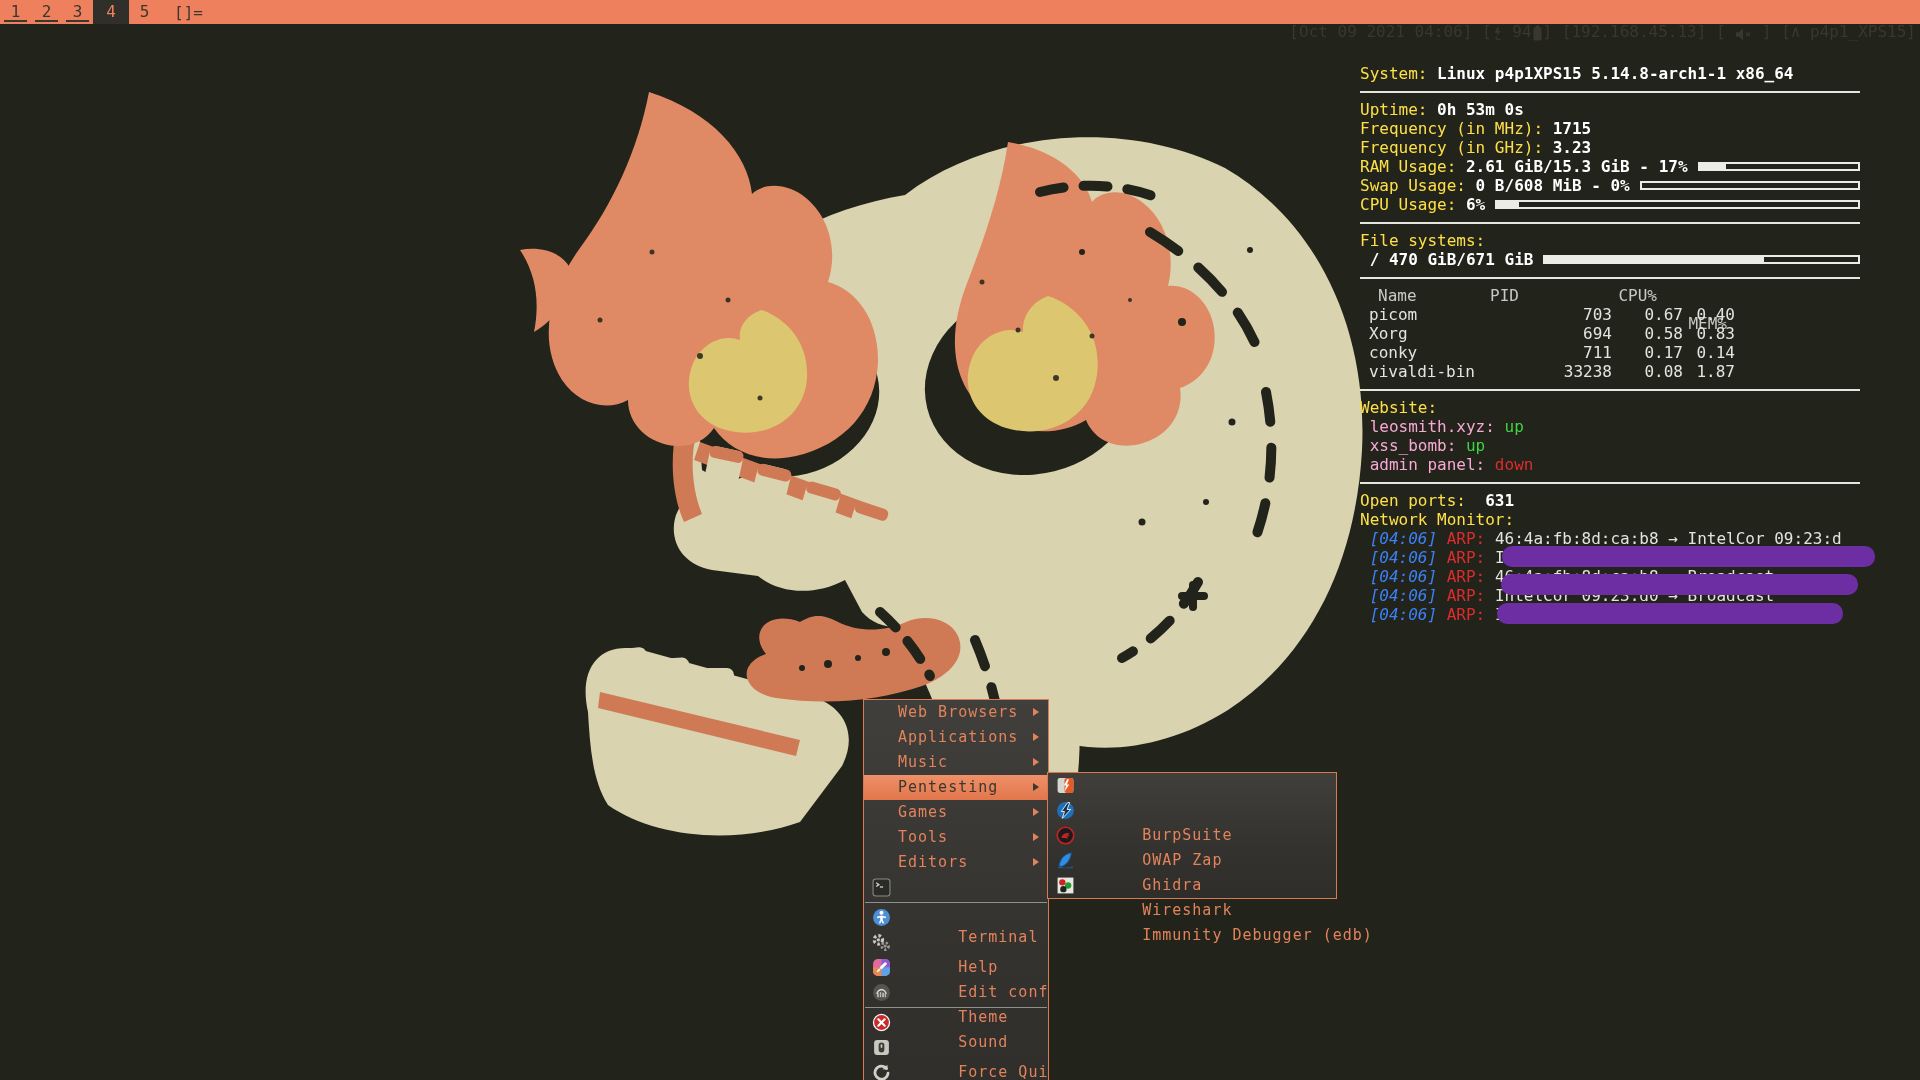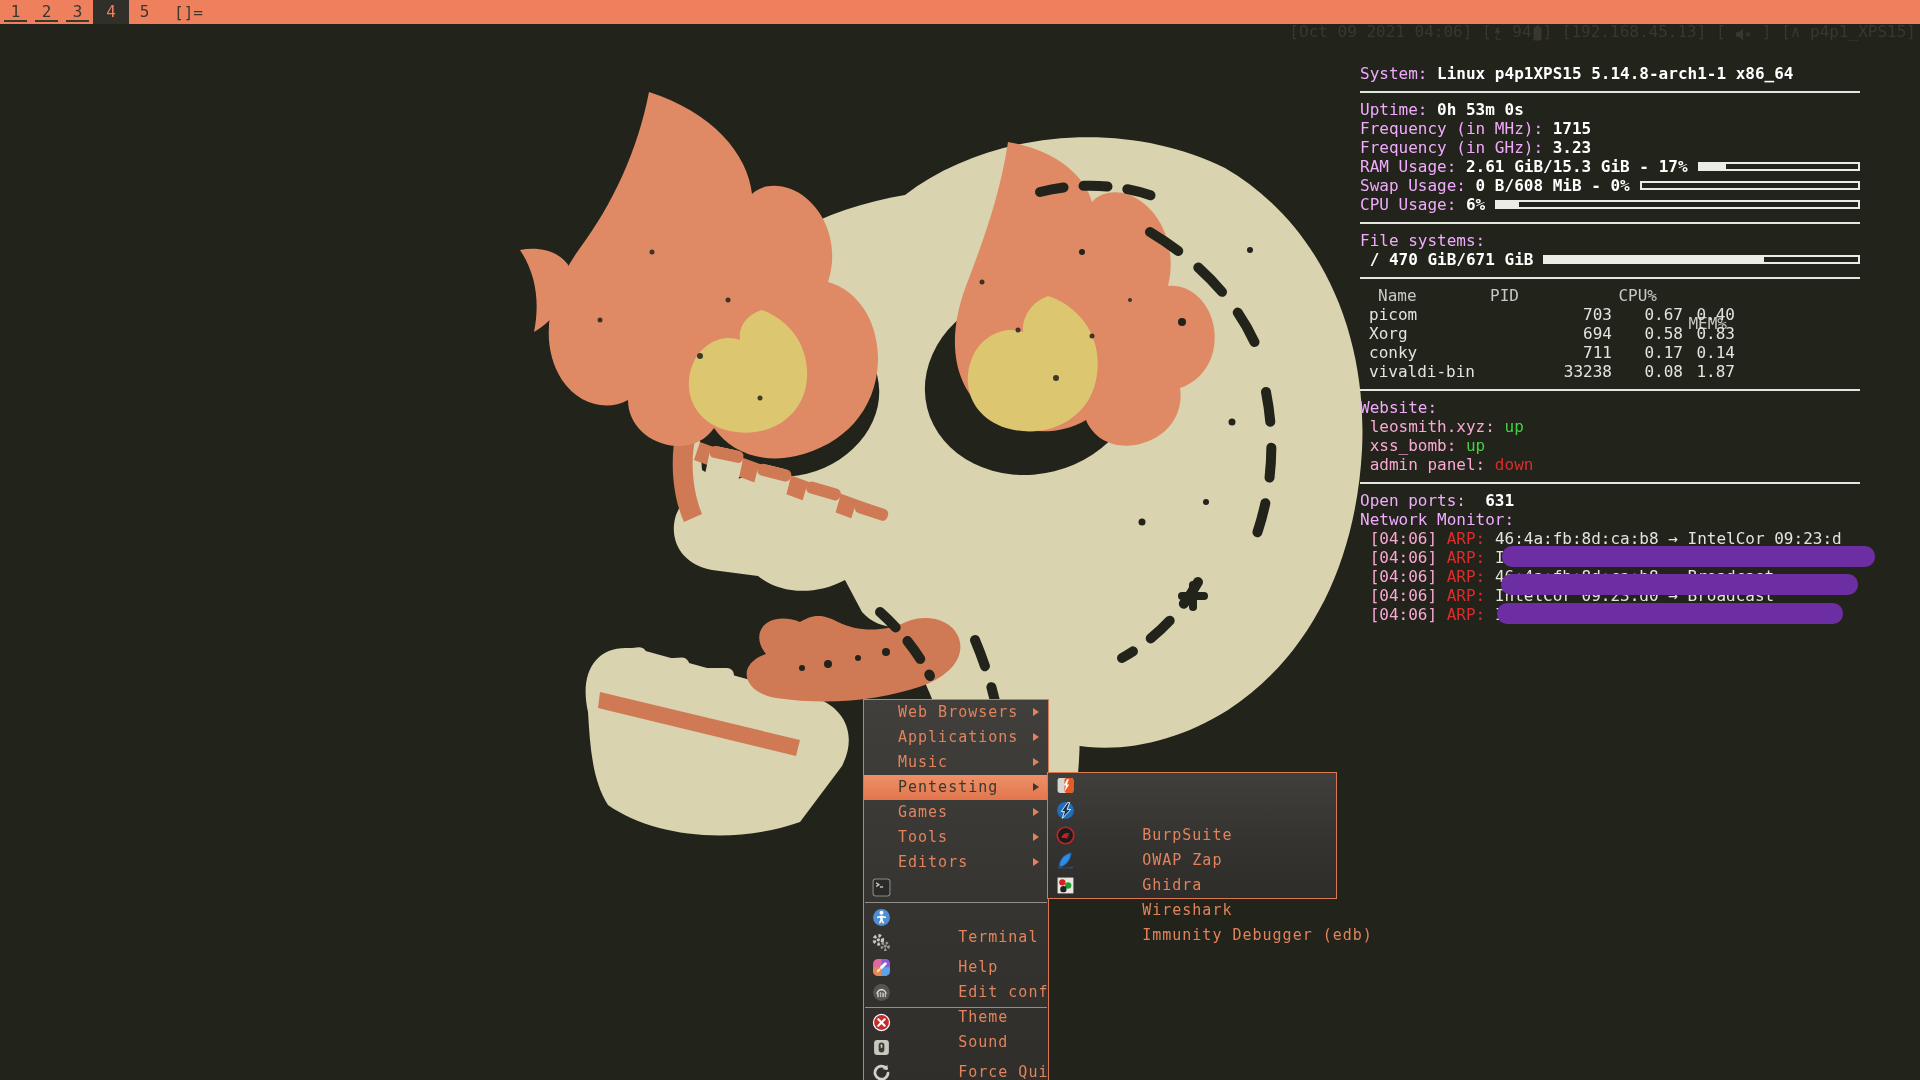--- a/index.html
+++ b/index.html
@@ -21,34 +21,34 @@
               background:#3A372E; }
   .layoutsym { margin-left:14px; }
   .status { position:absolute; right:4px; top:0; height:24px; display:flex;
             align-items:flex-end; white-space:pre; font-size:16px;margin-top:17px; }
   .status svg { display:block; }
 
   
   .conky { position:absolute; left:1360px; top:64px; width:500px; z-index:10;
            font-size:16px; color:#C9C9C3; }
   .ck { height:19px; line-height:19px; white-space:pre; display:flex; align-items:center; }
-  .ck .lab { color:#f0abfc;text-align:center; }
+  .ck .lab { color:#fde047;text-align:center; }
   .ck .val { color:#FFFFFF; font-weight:bold; }
   .ck-hr { border:none; border-top:2px solid #E6E6E0; margin:8px 0 7px 0; }
   .meter { flex:1; height:9px; border:2px solid #ECECE6; margin-left:10px; }
   .meter .fill { height:100%; background:#ECECE6; }
   .ptable { position:relative; }
   .prow { position:relative; height:19px; line-height:19px; }
   .prow span { position:absolute; top:0; white-space:pre; }
   .h-name { left:18px; }   .h-pid { left:130px; width:80px; text-align:left; }
   .h-cpu { left:217px; width:80px; text-align:right; } .h-mem { left:287px; width:80px; text-align:right;margin-top:28px; }
   .c-name { left:9px; color:#E4E4DE; } .c-pid { left:132px; width:120px; text-align:right; color:#E4E4DE; }
   .c-cpu { left:243px; width:80px; text-align:right; color:#E4E4DE; } .c-mem { left:295px; width:80px; text-align:right; color:#E4E4DE; }
   .up { color:#3FD43F; } .down { color:#DD2C2C; } .arp { color:#DD2C2C; }
-  .wsname { color:#f9a8d4; } .arpline .t { color:#f9a8d4; } .arpline .d { color:#E4E4DE; }
+  .wsname { color:#f9a8d4; } .arpline .t { color:#3b82f6;font-style:italic; } .arpline .d { color:#E4E4DE; }
   .arpblock { position:relative; }
   .redact { position:absolute; height:21px; background:#6C2EA2; border-radius:10px; z-index:12; }
 
   
   .menu { position:absolute; z-index:40; border:1px solid #D97A52;
           background:linear-gradient(180deg,#413F3C 0%, #343330 55%, #2E2D2A 100%);
           font-size:15px; letter-spacing:1px; color:#E2835B; }
   .mainmenu { left:863px; top:699px; width:186px; height:423px; overflow:hidden; }
   .submenu  { left:1047px; top:772px; width:290px; }
   .m-item { position:relative; height:25px; line-height:25px; padding-left:34px;

